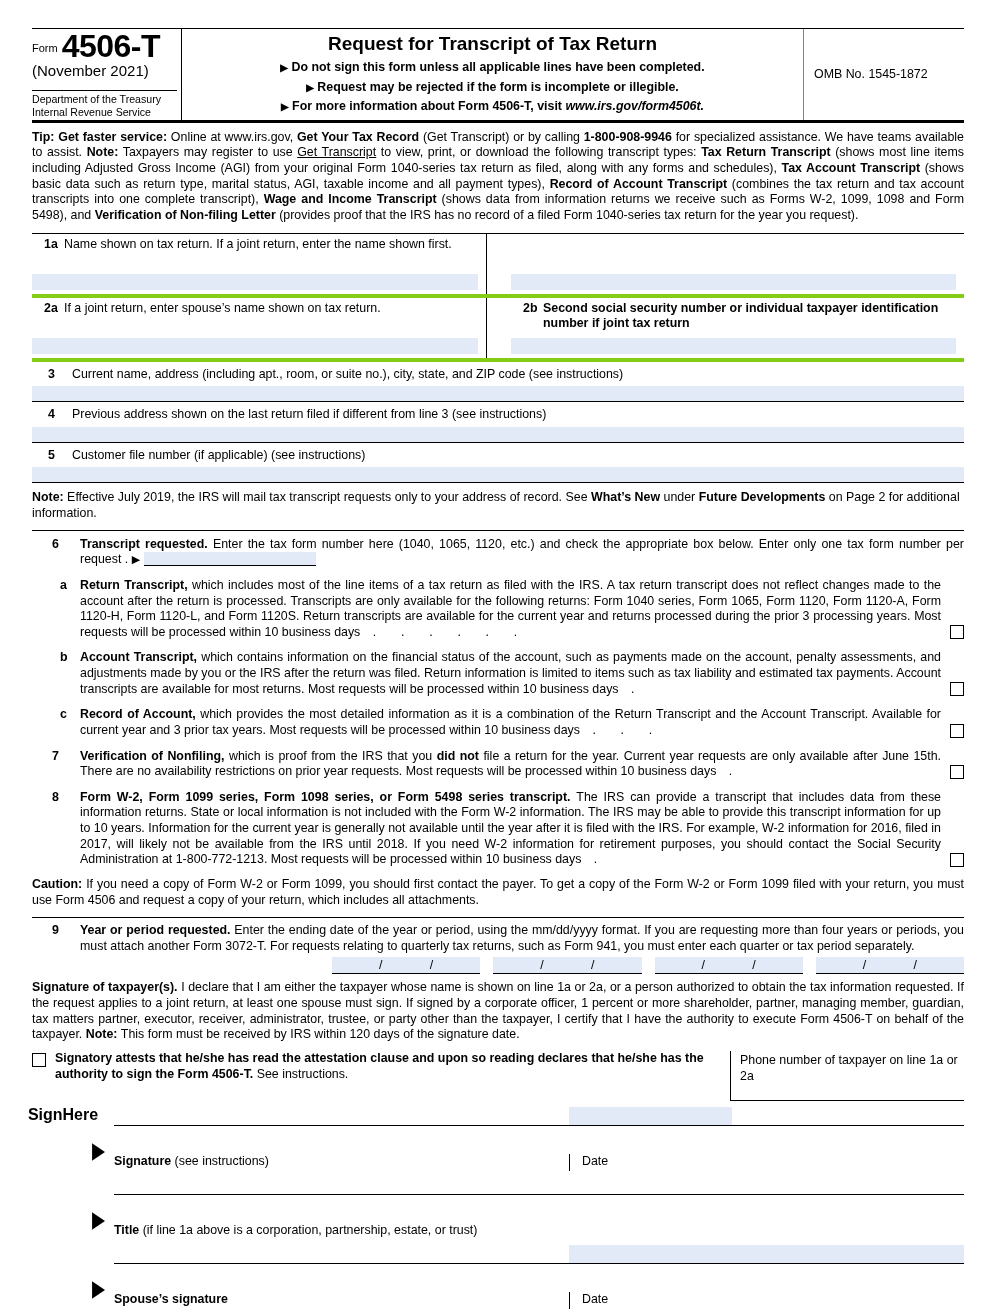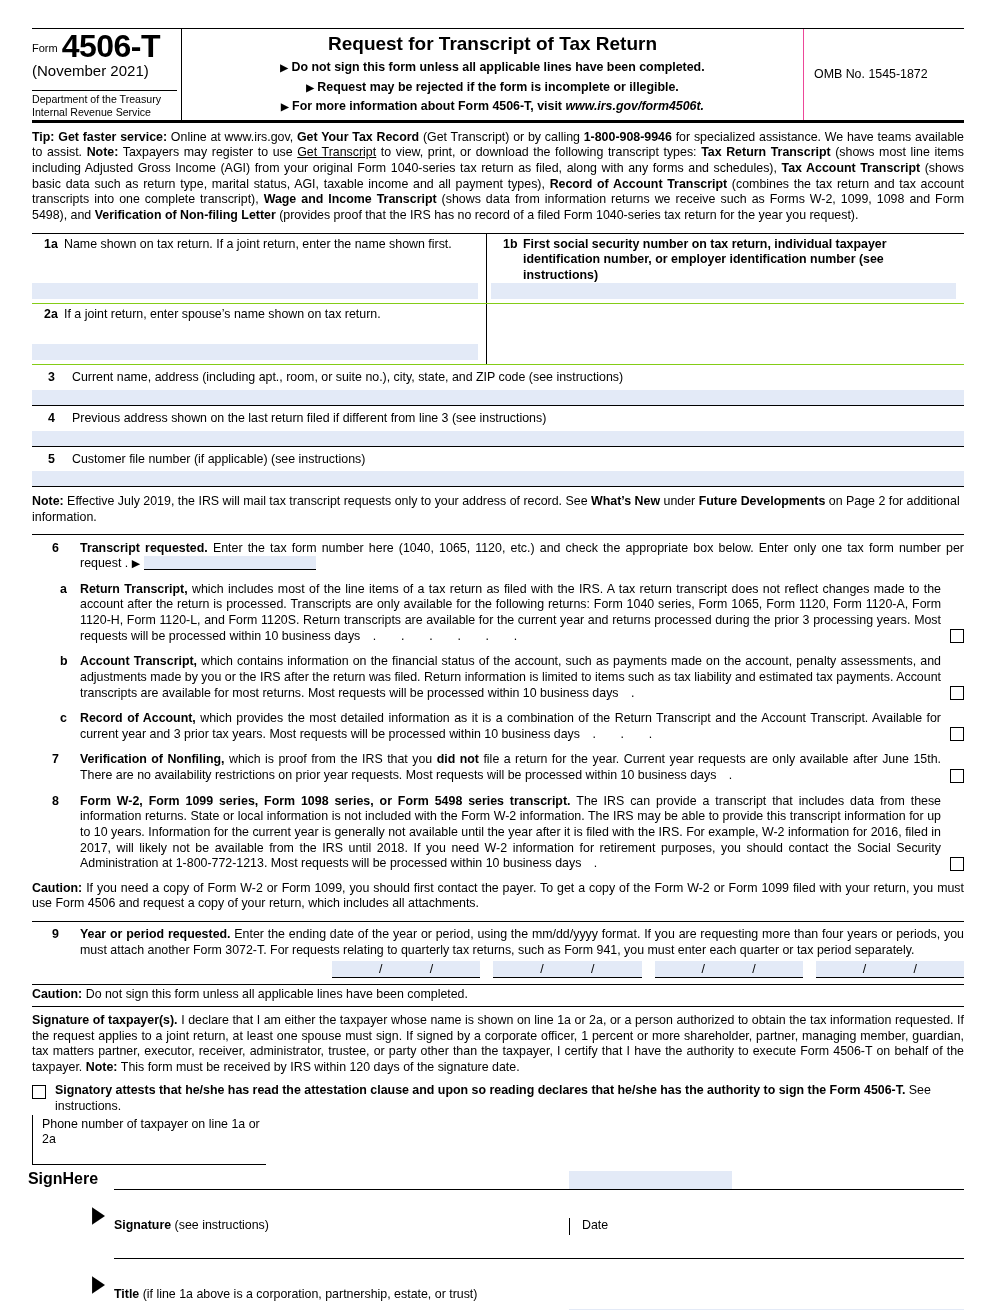--- a/index.html
+++ b/index.html
@@ -25,21 +25,21 @@
   .hdr-title { font-size:19px; font-weight:bold; }
   .hbullet { font-weight:bold; font-size:12.4px; margin-top:4px; }
   .harrow { font-size:10px; }
   .hdr-right { width:160px; display:flex; align-items:center; padding-left:10px;text-align:right; }
 
   
   .tip { margin-top:7px; text-align:justify; }
 
   
   .tbl { border-top:1px solid #000; margin-top:9px; }
-  .trow { display:flex; border-bottom:1px solid #84cc16; }
+  .trow { display:flex; border-bottom:4px solid #84cc16;gap:20px; }
   .tcell { display:flex; flex-direction:column; padding:3px 8px 4px 0; min-height:60px; }
   .c1 { width:455px; border-right:1px solid #000; }
   .c2 { flex:1; padding-left:4px; }
   .lblrow { display:flex; }
   .lnum { font-weight:bold; flex:none; width:32px; padding-left:12px; }
   .lbltext { flex:1; }
   .bold { font-weight:bold; }
   .field { background:#e3eaf7; height:16px; margin-top:auto; }
   .tcell .field { margin-top:auto; }
 
@@ -71,21 +71,21 @@
   .sect9 { border-top:1px solid #000; margin-top:9px; padding-top:5px; }
   .dates-row { display:flex; gap:13px; margin:3px 0 6px 300px; }
   .date-field { flex:1; height:17px; background:#e3eaf7; border-bottom:1px solid #000;
                 display:flex; justify-content:space-evenly; align-items:center; }
 
   .caution2 { border-top:1px solid #000; border-bottom:1px solid #000; padding:2px 0 3px; margin-top:4px; }
 
   .sigpara { margin-top:6px; text-align:justify; }
 
   
-  .attest-row { display:flex; margin-top:8px;flex-direction:column; }
+  .attest-row { display:flex; margin-top:8px; }
   .attest-left { flex:1; display:flex; gap:9px; padding-right:12px; }
   .attest-cb { align-self:flex-start; margin-top:2px; margin-left:0; }
   .attest-text { flex:1; }
   .phone-box { width:234px; border-left:1px solid #000; border-bottom:1px solid #000;
                padding:2px 4px 16px 9px; }
 
   
   .sign-section { display:flex; margin-top:4px; }
   .sign-here-col { width:62px; font-size:16px; font-weight:bold; line-height:1.3;
                    display:flex; flex-direction:row; justify-content:center; }
@@ -146,35 +146,38 @@
   <div class="tbl">
     <div class="trow">
       <div class="tcell c1">
         <div class="lblrow">
           <span class="lnum">1a</span>
           <span class="lbltext">Name shown on tax return. If a joint return, enter the name shown first.</span>
         </div>
         <div class="field"></div>
       </div>
       <div class="tcell c2">
-        <div class="lblrow">
-          <span class="lnum">1b</span>
-          <span class="lbltext bold">First social security number on tax return, individual taxpayer identification number, or employer identification number (see instructions)</span>
-        </div>
         <div class="field"></div>
       </div>
     </div>
     <div class="trow">
       <div class="tcell c1">
         <div class="lblrow">
           <span class="lnum">2a</span>
           <span class="lbltext">If a joint return, enter spouse’s name shown on tax return.</span>
         </div>
         <div class="field"></div>
       </div>
+      <div class="tcell c2">
+        <div class="lblrow">
+          <span class="lnum">2b</span>
+          <span class="lbltext bold">Second social security number or individual taxpayer identification number if joint tax return</span>
+        </div>
+        <div class="field"></div>
+      </div>
     </div>
   </div>
 
   <div class="fline">
     <div class="lblrow">
       <span class="lnum">3</span>
       <span class="lbltext">Current name, address (including apt., room, or suite no.), city, state, and ZIP code (see instructions)</span>
     </div>
     <div class="field"></div>
   </div>
@@ -254,21 +257,20 @@
         <span>/</span>
         <span>/</span>
       </div>
       <div class="date-field">
         <span>/</span>
         <span>/</span>
       </div>
     </div>
   </div>
 
-  <p class="caution2"><b>Caution: </b><span>Do not sign this form unless all applicable lines have been completed.</span></p>
 
   <p class="sigpara"><b>Signature of taxpayer(s). </b><span>I declare that I am either the taxpayer whose name is shown on line 1a or 2a, or a person authorized to obtain the tax information requested. If the request applies to a joint return, at least one spouse must sign. If signed by a corporate officer, 1 percent or more shareholder, partner, managing member, guardian, tax matters partner, executor, receiver, administrator, trustee, or party other than the taxpayer, I certify that I have the authority to execute Form 4506-T on behalf of the taxpayer. </span><b>Note: </b><span>This form must be received by IRS within 120 days of the signature date.</span></p>
 
   <div class="attest-row">
     <div class="attest-left">
       <span class="checkbox attest-cb"></span>
       <p class="attest-text"><b>Signatory attests that he/she has read the attestation clause and upon so reading declares that he/she has the authority to sign the Form 4506-T. </b><span>See instructions.</span></p>
     </div>
     <div class="phone-box">
       <span>Phone number of taxpayer on line 1a or 2a</span>

